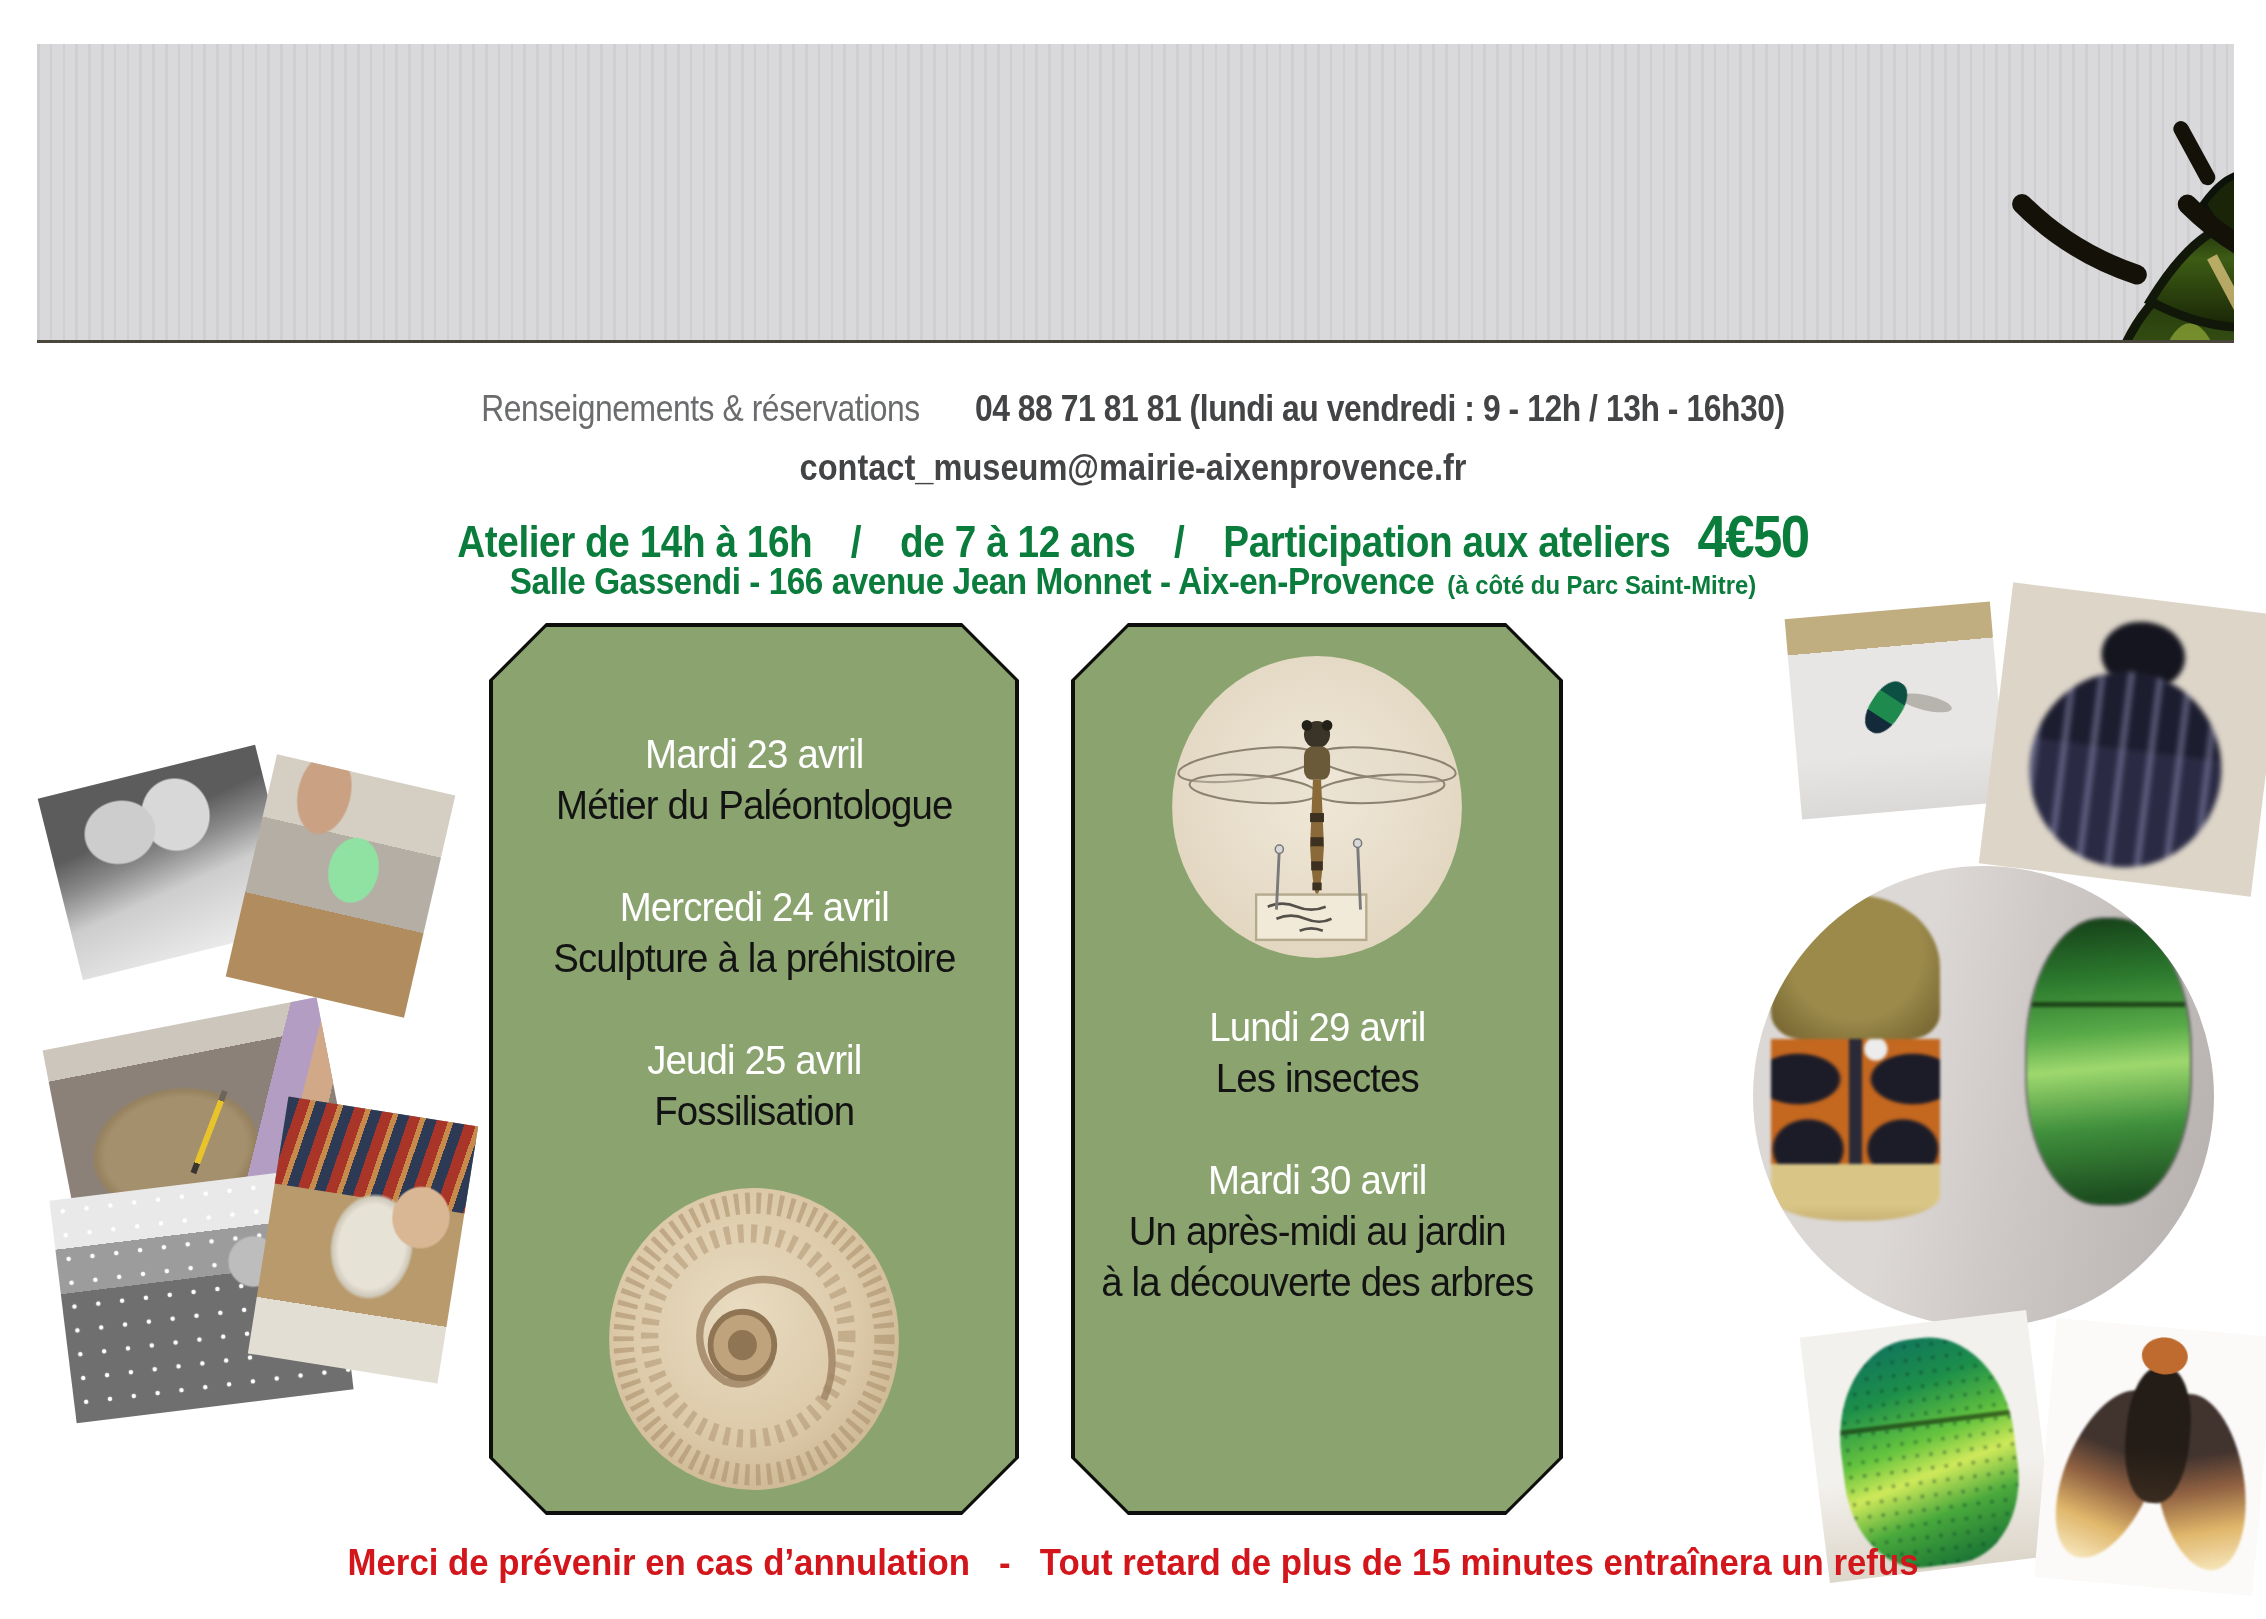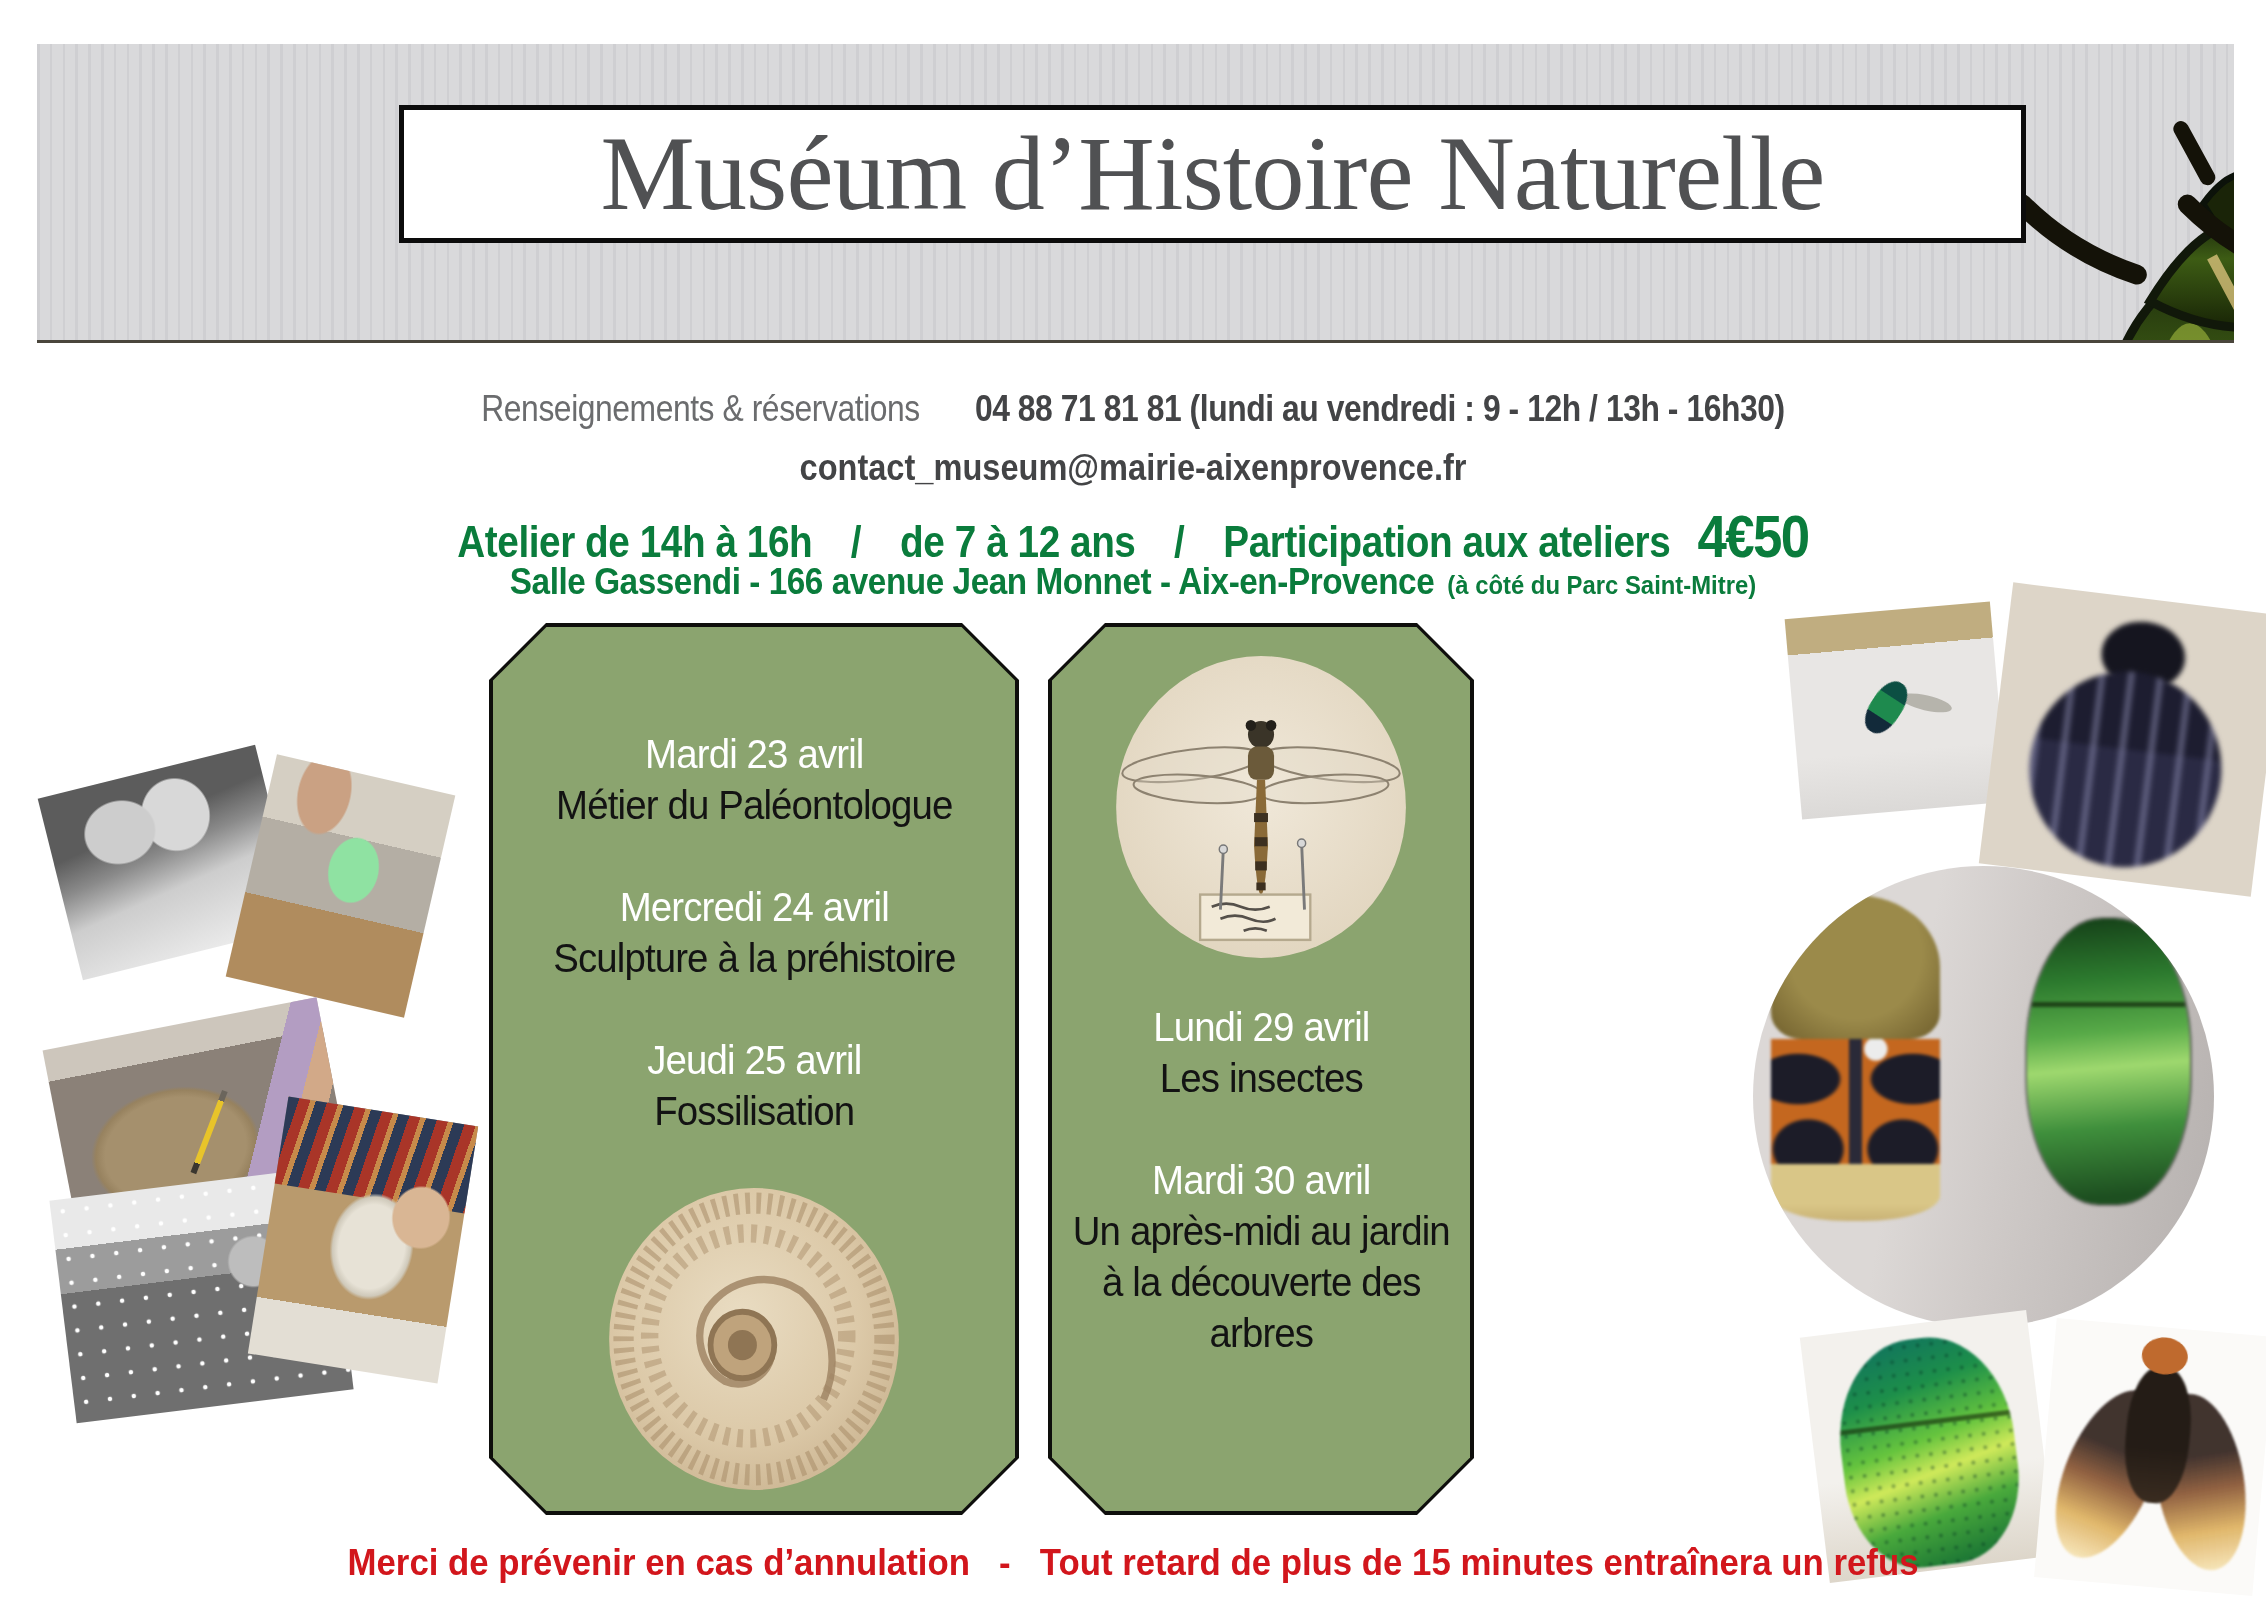--- a/index.html
+++ b/index.html
@@ -28,21 +28,21 @@
   .green1 .g{font-size:44px;font-weight:700;letter-spacing:-0.5px;}
   .green1 .sep{font-size:44px;font-weight:700;margin:0 12.8px;}
   .green1 .price{font-size:60px;font-weight:700;letter-spacing:-1.8px;}
   .green2{top:561px;gap:14.6px;transform:scaleX(.9);transform-origin:center;color:#0a7c3c;}
   .green2 .venue{font-size:37px;font-weight:700;letter-spacing:-0.5px;}
   .green2 .note{font-size:26.5px;font-weight:700;}
 
   
   .panel{position:absolute;top:614px;height:892px;z-index:2;margin-top:9px;}
   .panel-left{left:489px;width:530px;}
-  .panel-right{left:1048px;width:426px;}
+  .panel-right{left:1071px;width:492px;}
   .panel .frame{position:absolute;inset:0;background:#0e0e0c;
     clip-path:polygon(57px 0,calc(100% - 57px) 0,100% 57px,100% calc(100% - 57px),
       calc(100% - 57px) 100%,57px 100%,0 calc(100% - 57px),0 57px);}
   .panel .fill{position:absolute;inset:3.7px;background:#8ba46f;
     clip-path:polygon(54px 0,calc(100% - 54px) 0,100% 54px,100% calc(100% - 54px),
       calc(100% - 54px) 100%,54px 100%,0 calc(100% - 54px),0 54px);}
   .panel .content{position:absolute;inset:3.7px;text-align:center;
     font-size:40px;line-height:51px;letter-spacing:-0.9px;transform:scaleX(.96);transform-origin:center;}
   .panel-left .content{padding-top:102px;}
   .panel-right .content{padding-top:29px;}
@@ -185,23 +185,20 @@
       <use href="#beetle" transform="translate(485,30) scale(2)"></use>
       <use href="#beetle" transform="translate(720,36) scale(1.92)"></use>
       <use href="#beetle" transform="translate(955,30) scale(2)"></use>
       <use href="#beetle" transform="translate(1190,34) scale(1.96)"></use>
       <use href="#beetle" transform="translate(1425,30) scale(2)"></use>
       <use href="#beetle" transform="translate(1660,36) scale(1.93)"></use>
       <use href="#beetle" transform="translate(1895,30) scale(2)"></use>
       <use href="#beetle" transform="translate(2130,34) scale(1.97)"></use>
       <use href="#beetle" transform="translate(2365,30) scale(2)"></use>
     </svg>
-    <div class="title-box">
-      <span>Muséum d’Histoire Naturelle</span>
-    </div>
   </div>
 
   <div class="line contact1">
     <span class="contact-label">Renseignements &amp; réservations</span>
     <span class="contact-phone">04 88 71 81 81 (lundi au vendredi : 9 - 12h / 13h - 16h30)</span>
   </div>
   <div class="line email">
     <span>contact_museum@mairie-aixenprovence.fr</span>
   </div>
 

